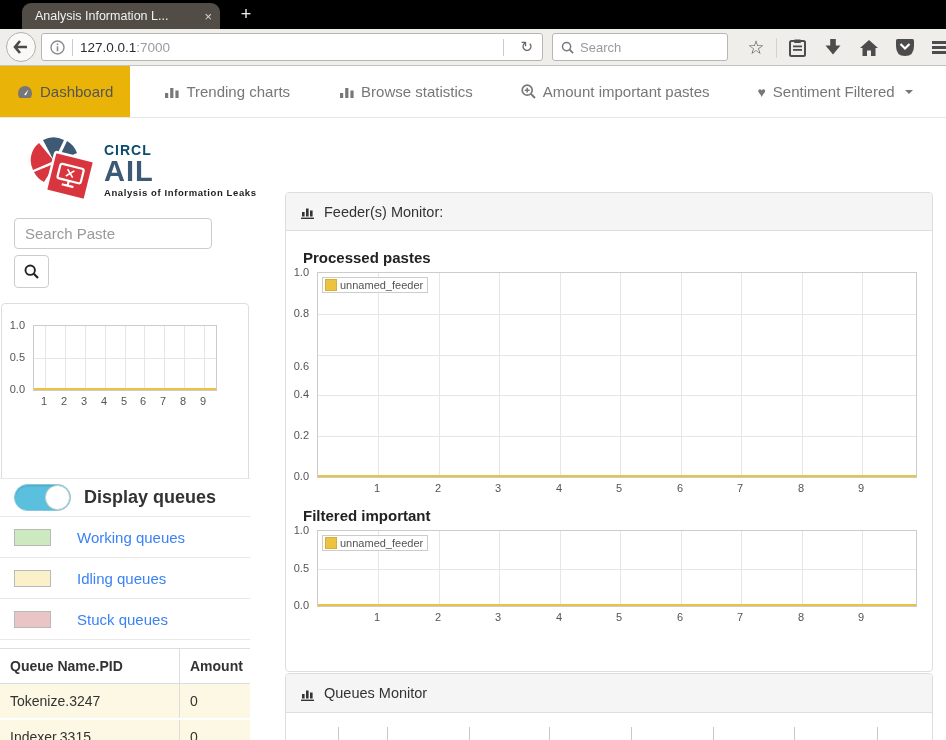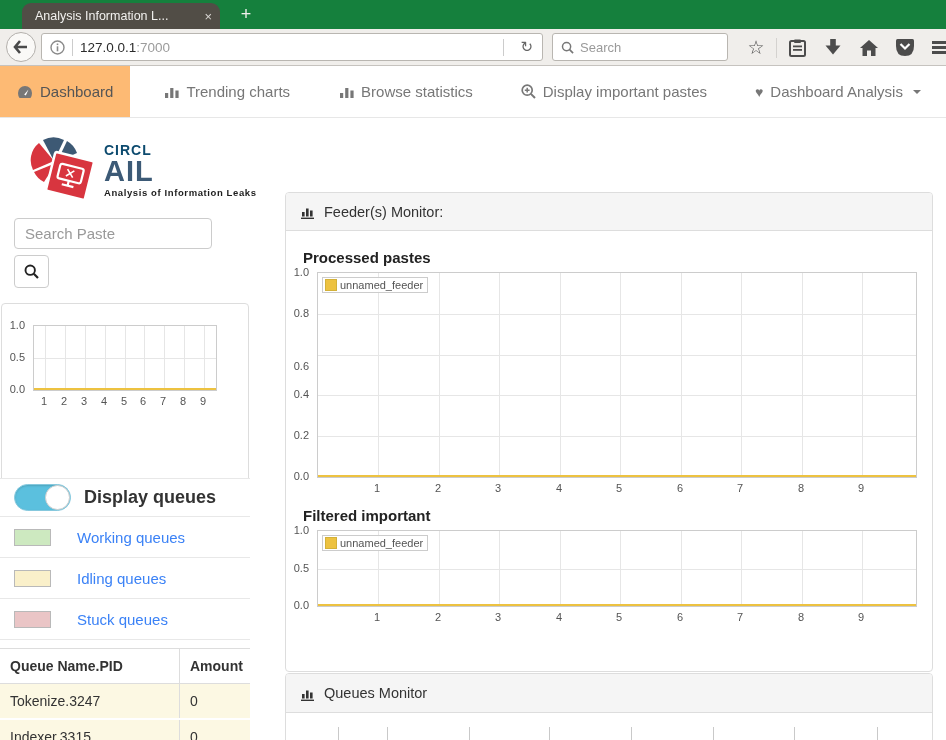--- a/index.html
+++ b/index.html
@@ -1,20 +1,20 @@
 <!DOCTYPE html>
 <html><head>
 <meta charset="utf-8">
 <style>
   * { margin:0; padding:0; box-sizing:border-box; }
   html,body { width:946px; height:740px; overflow:hidden; }
   body { font-family:"Liberation Sans",sans-serif; background:#fff; position:relative; color:#333; }
 
   
-  .tabbar { position:absolute; left:0; top:0; width:946px; height:29px; background:#15803d; }
+  .tabbar { position:absolute; left:0; top:0; width:946px; height:29px; background:#000000; }
   .tab { position:absolute; left:22px; top:3px; width:198px; height:26px; background:#514d46;
          border-radius:9px 9px 0 0; display:flex; align-items:center; padding:0 8px 0 13px; }
   .tab-title { color:#f2f1ef; font-size:12.5px; flex:1; white-space:nowrap; overflow:hidden; }
   .tab-close { color:#d8d6d2; font-size:13px; line-height:13px; cursor:default; padding-left:6px; }
   .newtab-btn { position:absolute; left:232px; top:4px; width:28px; height:22px; color:#f0efec;
                 font-size:18px; line-height:21px; text-align:center; }
 
   .toolbar { position:absolute; left:0; top:29px; width:946px; height:37px; background:#f0eeeb;
              border-bottom:1px solid #c6c3bf; }
   .back-btn { position:absolute; left:6px; top:3px; width:30px; height:30px; border-radius:50%;
@@ -33,21 +33,21 @@
   .tb-icon { width:24px; height:24px; display:flex; align-items:center; justify-content:center; margin:0 6px; }
   .tb-sep { width:1px; height:20px; background:#d4d2cf; margin:0 2px; }
   .star-glyph { font-size:19px; color:#4c4c4c; line-height:19px; }
   .burger { width:18px; height:13px; border-top:3px solid #4c4c4c; border-bottom:3px solid #4c4c4c; position:relative; }
   .burger::after { content:""; position:absolute; left:0; top:2px; width:18px; height:3px; background:#4c4c4c; }
 
   
   .navbar { position:absolute; left:0; top:66px; width:946px; height:52px; background:#fff;
             border-bottom:1px solid #e7e7e7; display:flex; }
   .nav-item { display:flex; align-items:center; gap:7px; padding:0 17px; font-size:15px; color:#777; height:100%; }
-  .nav-item.active { background:#fdba74; color:#555; }
+  .nav-item.active { background:#eab308; color:#555; }
   .nav-item .caret { width:0; height:0; border-left:4px solid transparent; border-right:4px solid transparent;
                      border-top:4px solid #777; margin-left:3px; }
   .heart-glyph { font-size:14px; color:#777; }
 
   
   .sidebar { position:absolute; left:0; top:118px; width:250px; height:622px; }
   .logo { position:absolute; left:26px; top:18px; display:flex; }
   .logo-text { margin-left:6px; padding-top:6px; }
   .logo-circl { font-size:14px; font-weight:bold; color:#0c4a6e; letter-spacing:1px; }
   .logo-ail { font-size:29px; font-weight:bold; color:#3c5a76; line-height:26px; letter-spacing:1px; }
@@ -214,25 +214,25 @@
         <rect x="10.4" y="5.5" width="3.2" height="7.5" fill="#777"></rect>
     </svg>
     <span>Browse statistics</span>
   </a>
   <a class="nav-item" style="margin-left:14px">
     <svg class="icon-svg" width="15" height="15" viewBox="0 0 15 15">
       <circle cx="6.2" cy="6.2" r="5" fill="none" stroke="#777" stroke-width="1.7"></circle>
       <path d="M9.9 9.9 L14 14" stroke="#777" stroke-width="2"></path>
       <path d="M6.2 3.8 V8.6 M3.8 6.2 H8.6" stroke="#777" stroke-width="1.5"></path>
     </svg>
-    <span>Display important pastes</span>
+    <span>Amount important pastes</span>
   </a>
   <a class="nav-item" style="margin-left:14px">
     <span class="heart-glyph">♥</span>
-    <span>Dashboard Analysis</span>
+    <span>Sentiment Filtered</span>
     <span class="caret"></span>
   </a>
 </div>
 
 <div class="sidebar">
 
   <div class="logo">
     <svg class="icon-svg" width="72" height="68" viewBox="0 0 72 68">
       <g>
         <path d="M30 26 A21 21 0 1 0 9.5 44" fill="none"></path>

